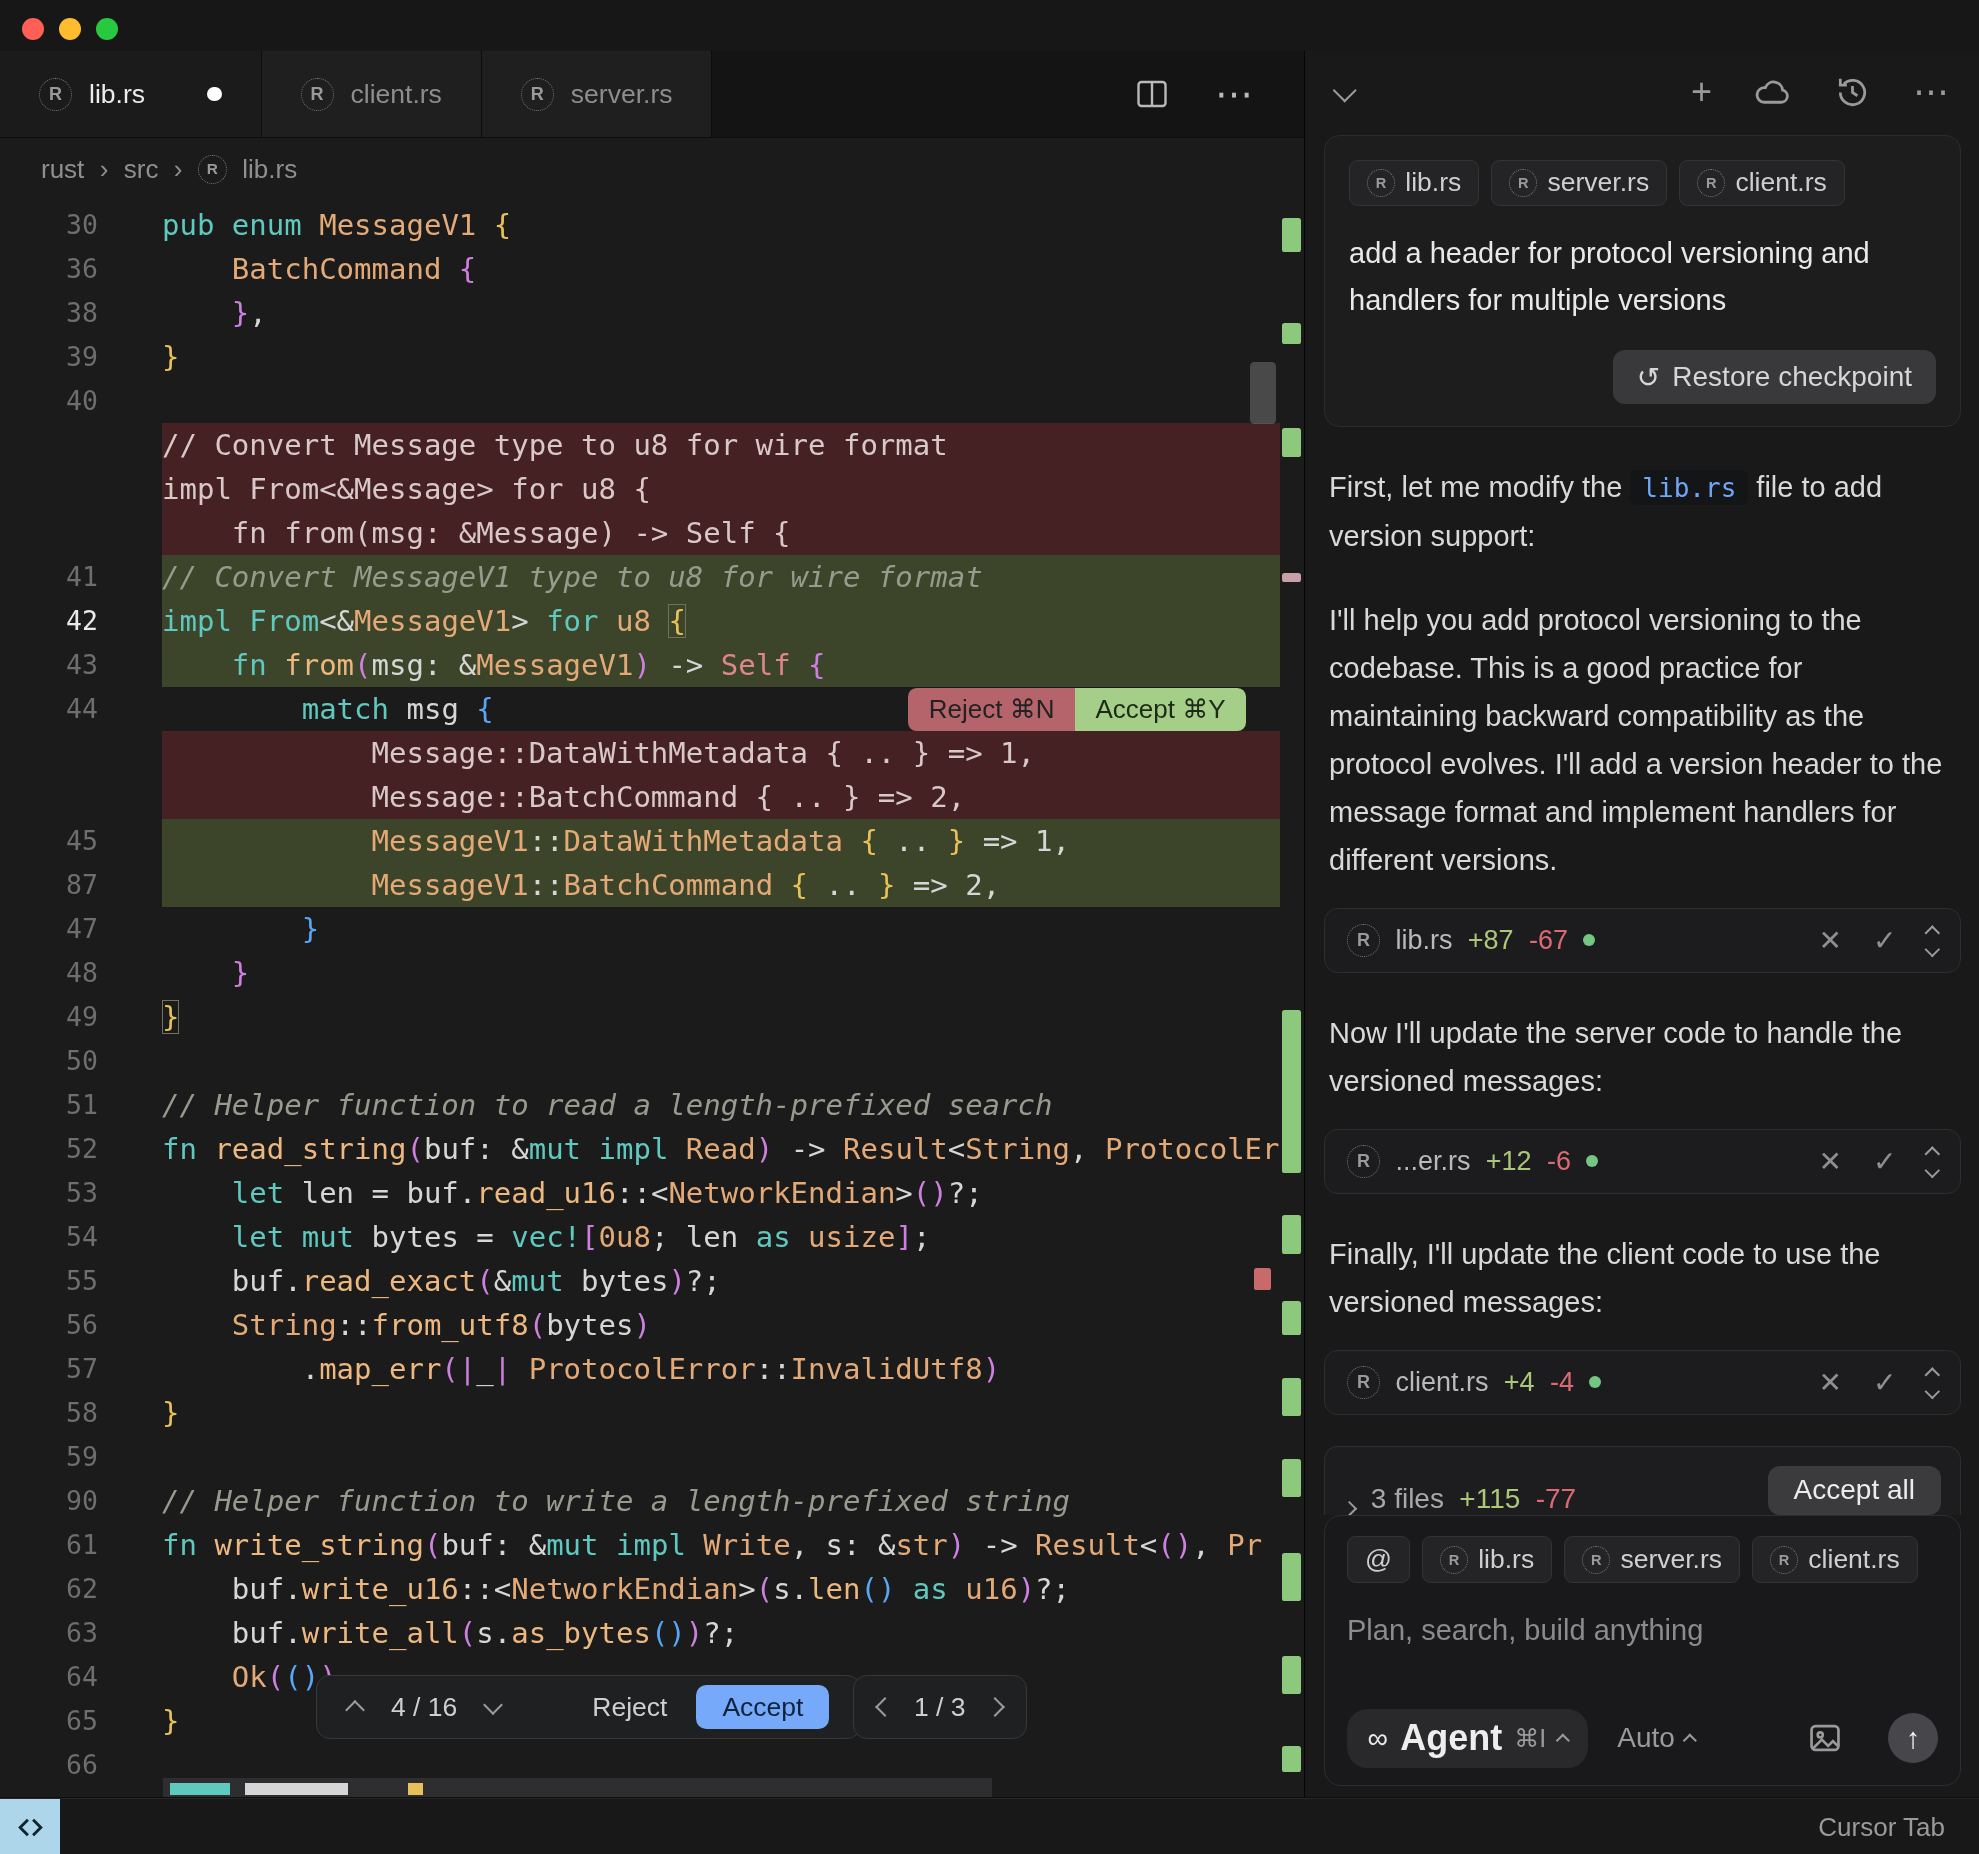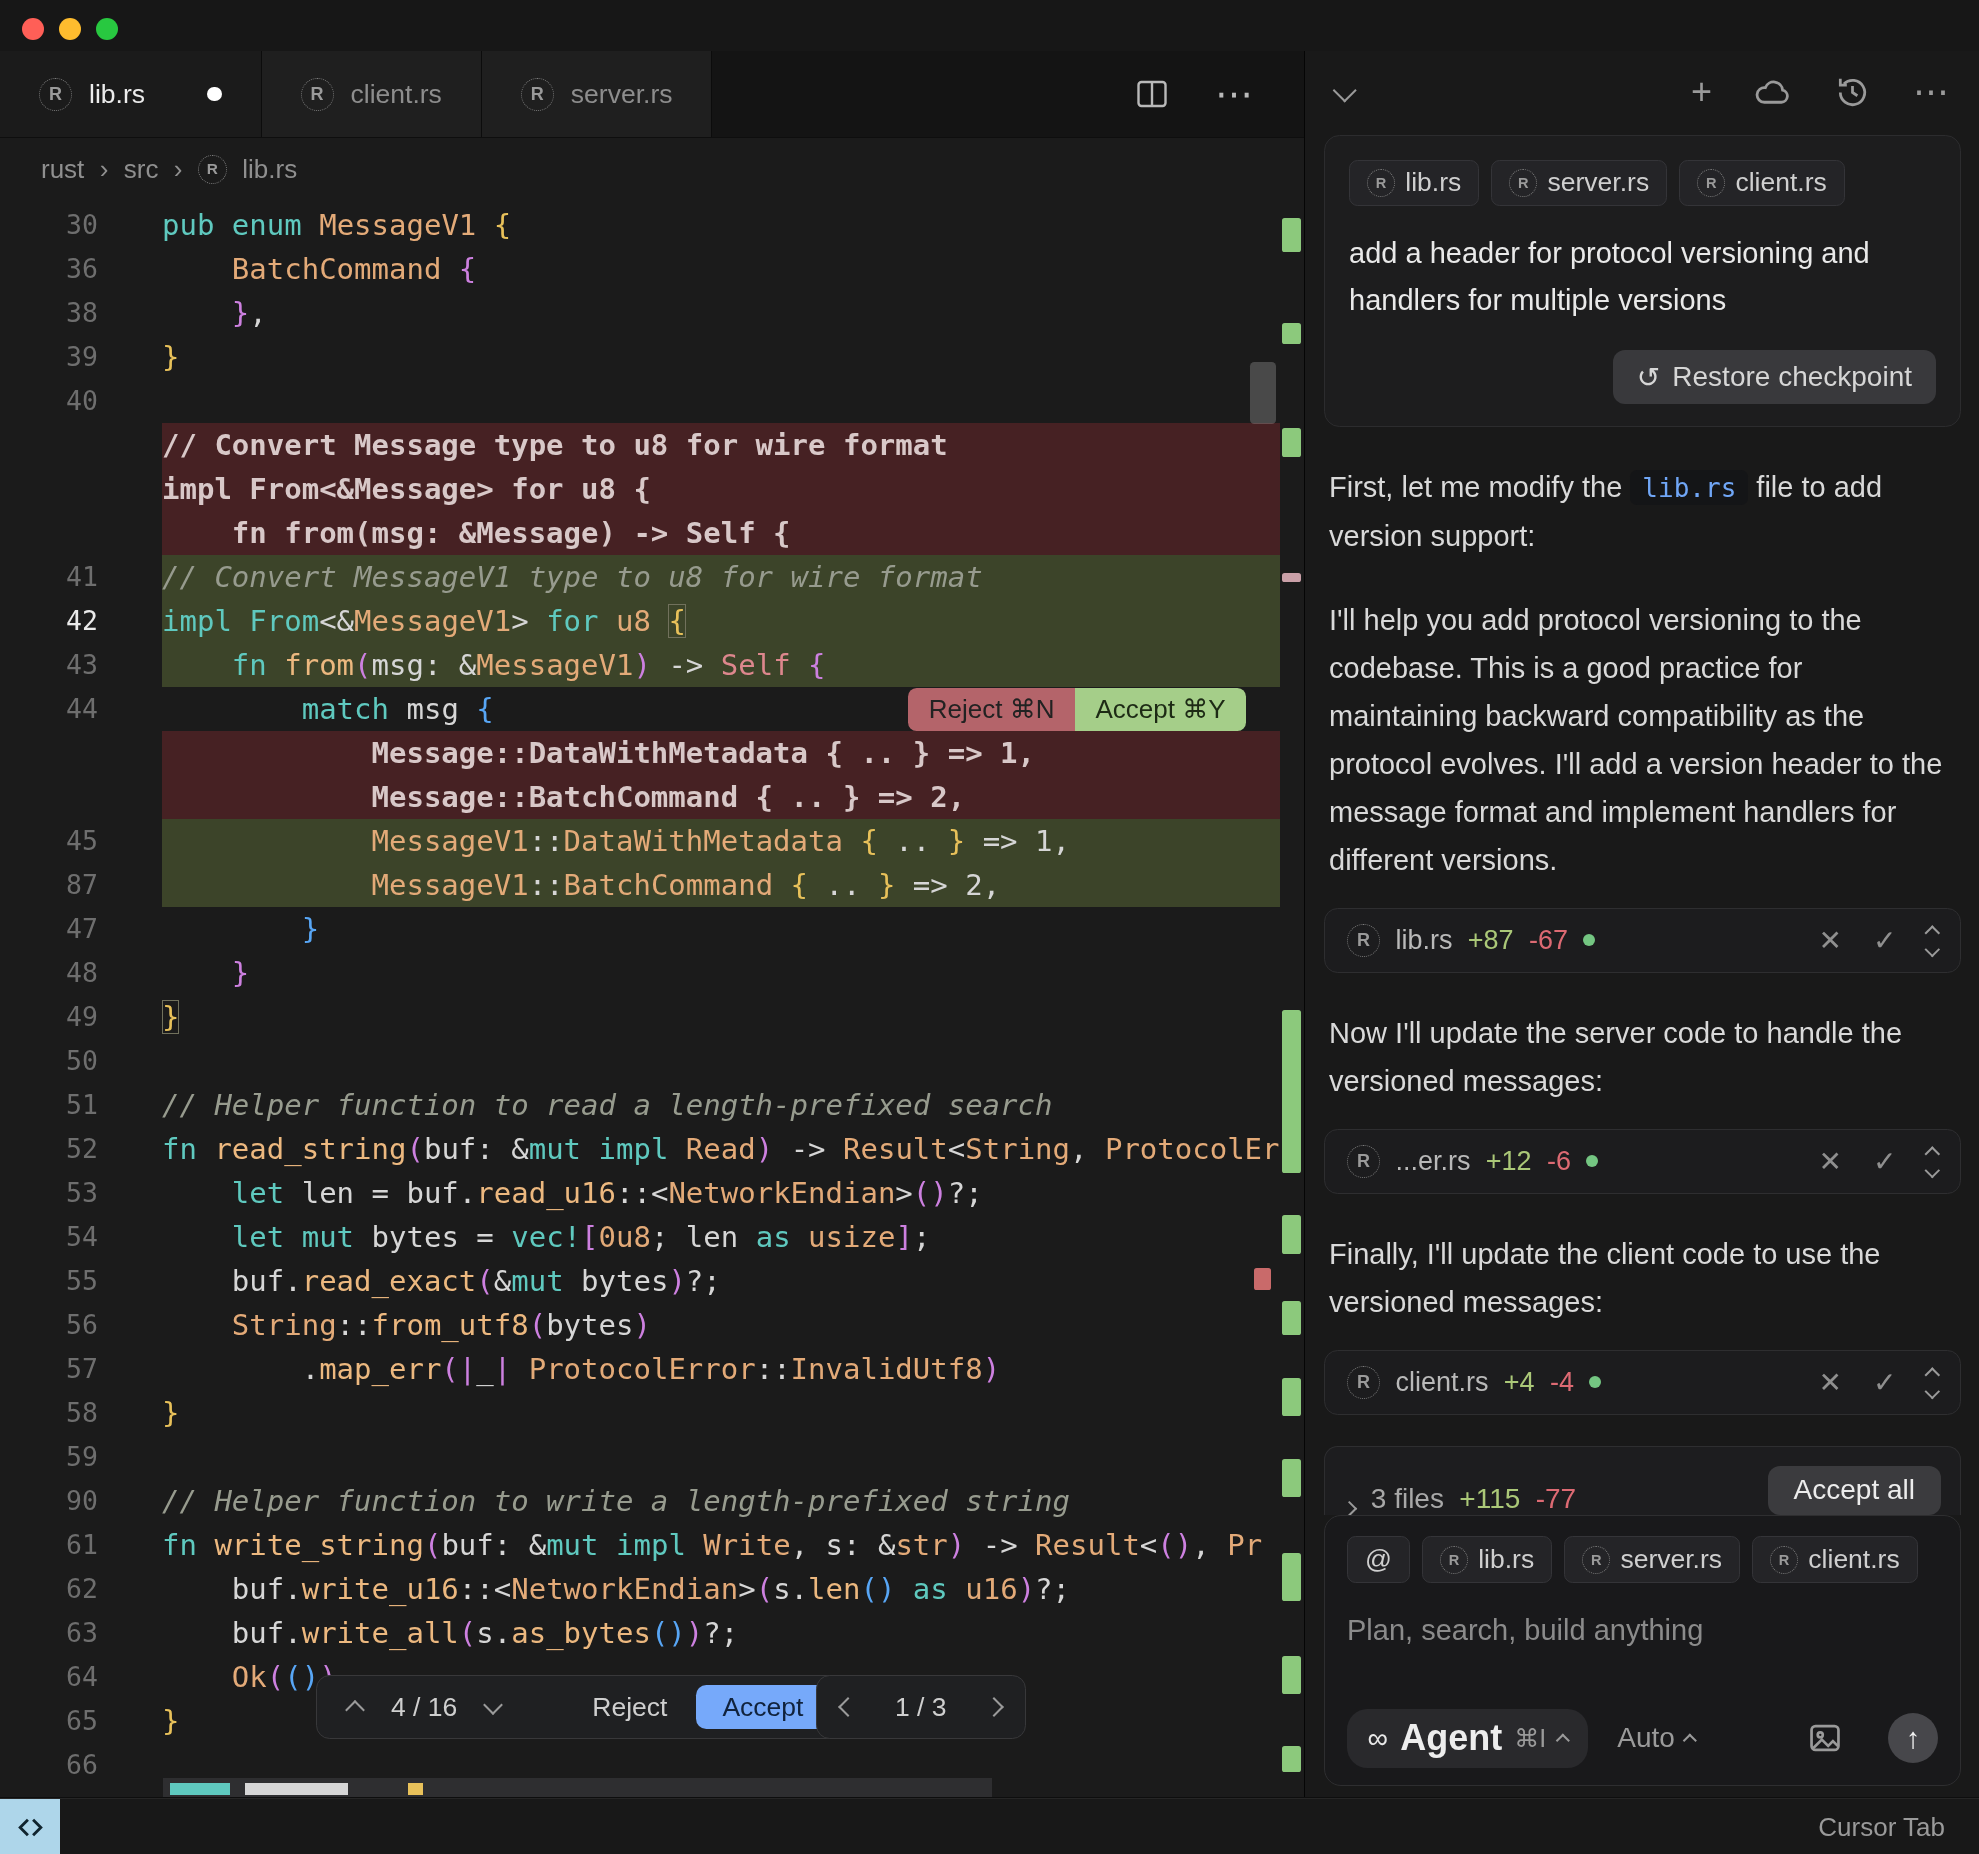--- a/index.html
+++ b/index.html
@@ -21,38 +21,38 @@
                   padding-right:51px;color:#b9b9b9;}
   #breadcrumb{height:62px;display:flex;align-items:center;gap:15.4px;padding-left:41px;
               color:#8f8f8f;font-size:26px;}
   
   #code{position:absolute;left:0;top:147px;right:24px;bottom:0;overflow:hidden;padding-top:5.1px;
         font-family:"DejaVu Sans Mono",monospace;font-size:29px;}
   .row{display:flex;height:44px;line-height:44px;white-space:pre;}
   .ln{width:98px;flex:none;text-align:right;color:#6e6e6e;font-size:26.5px;}
   .code-txt{margin-left:64px;flex:1;overflow:hidden;}
   .row.add .code-txt{background:#3c4429;}
-  .row.del .code-txt{background:#462123;font-weight:bold;}
+  .row.del .code-txt{background:#462123;}
   .row.cur .ln{color:#eaeaea;}
   .tk-k{color:#5fc9bf}.tk-ty{color:#e3aa78}.tk-fn{color:#ecb87f}.tk-self{color:#dd878d}
   .tk-pl{color:#d6d6d6}.tk-c{color:#979b8e;font-style:italic}
   .tk-y{color:#e8c15a}.tk-pu{color:#cd80e0}.tk-bl{color:#58a6f5}.tk-dt{color:#d8c8c8}
   .box{outline:1.7px solid #71715c;outline-offset:-1.7px;}
   
   #diff-pills{position:absolute;top:637px;right:58px;display:flex;font-size:26px;height:43px;}
   #diff-pills .dp{display:flex;align-items:center;padding:0 20.5px;}
   #dp-reject{background:#b4646a;color:#222;border-radius:8.6px 0 0 8.6px;}
   #dp-accept{background:#a5ce89;color:#1d2a15;border-radius:0 8.6px 8.6px 0;}
   
   #mini-toolbar{position:absolute;left:316px;top:1624px;height:62px;background:#1f2022;
      border:0.9px solid #38383a;border-radius:13.7px;display:flex;align-items:center;gap:29px;
      padding:0 31px;font-size:26.5px;color:#cfcfcf;}
   #mt-accept{background:#76a9fa;color:#11233d;border-radius:10.3px;padding:6.8px 26px;}
-  #pager{position:absolute;left:816px;top:1624px;height:62px;background:#1f2022;border:0.9px solid #38383a;
-     border-radius:13.7px;display:flex;align-items:center;gap:40px;padding:0 24px;font-size:26.5px;color:#cfcfcf;text-align:right;}
+  #pager{position:absolute;left:853px;top:1624px;height:62px;background:#1f2022;border:0.9px solid #38383a;
+     border-radius:13.7px;display:flex;align-items:center;gap:22px;padding:0 24px;font-size:26.5px;color:#cfcfcf;text-align:right;}
   .chev{display:inline-block;width:12px;height:12px;border-right:2.6px solid #9a9a9a;border-bottom:2.6px solid #9a9a9a;}
   .chev.up{transform:rotate(-135deg);margin-top:5.1px;}
   .chev.down{transform:rotate(45deg);margin-bottom:3.4px;}
   .chev.left{transform:rotate(135deg);}
   .chev.right{transform:rotate(-45deg);}
   .chev.big{width:15.4px;height:15.4px;}
   
   .mark{position:absolute;width:19px;left:1282px;border-radius:2.6px;}
   #scroll-thumb{position:absolute;left:1250px;top:311px;width:26px;height:62px;
      background:rgba(160,160,160,.35);border-radius:4.3px;}

